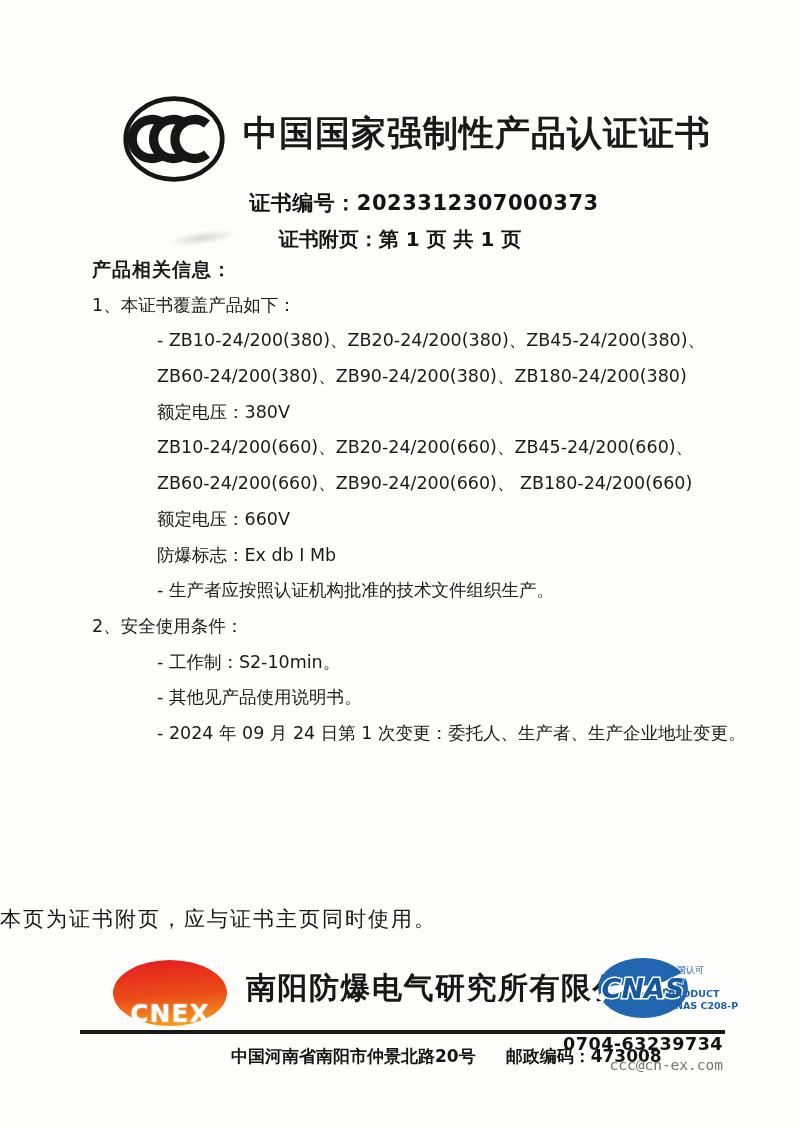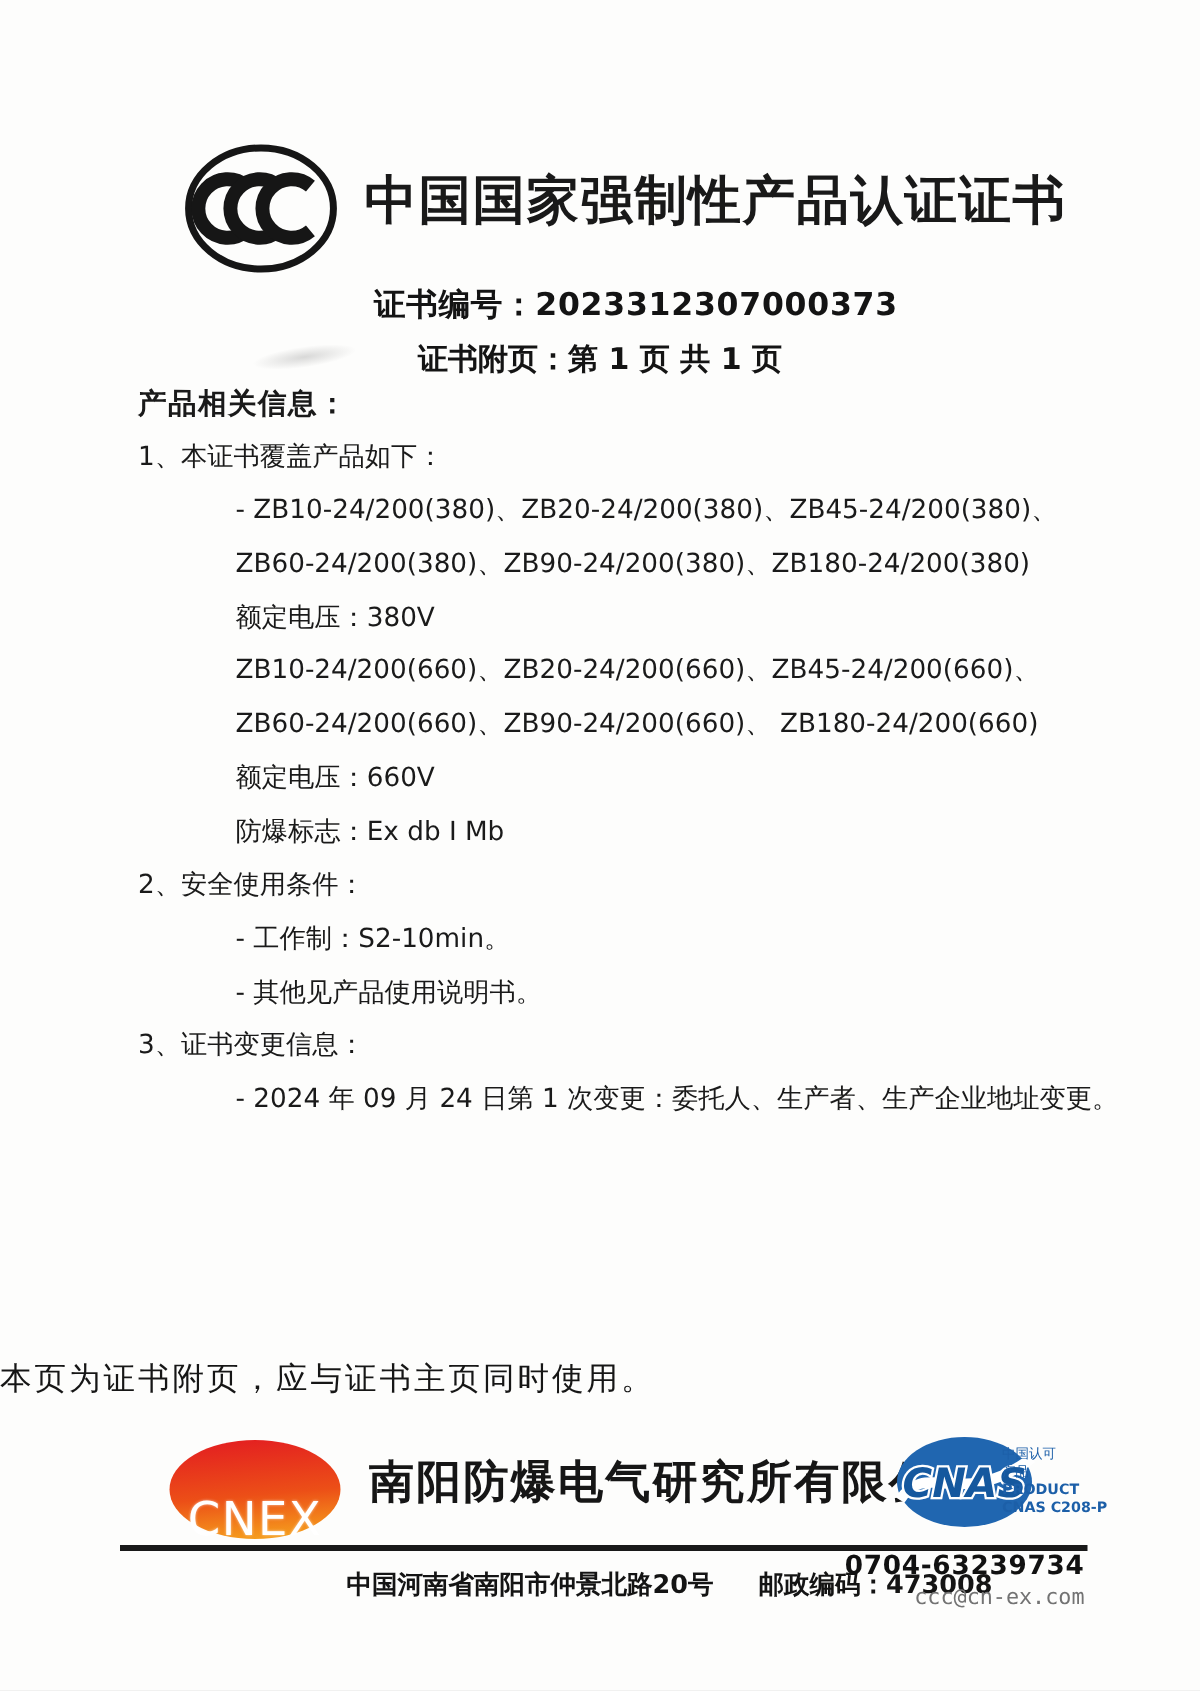--- a/index.html
+++ b/index.html
@@ -42,21 +42,21 @@
   }
 
   
   .cnex-logo {
     position: absolute; left: 113px; top: 960px; width: 114px; height: 66px;
     border-radius: 50%;
     background: linear-gradient(175deg, #e42320 8%, #ec4f17 55%, #f6a21d 96%);
     display: flex; align-items: center; justify-content: center;
   }
   .cnex-logo span {
-    color: #ffffff; font-weight: 400; font-size: 31px; letter-spacing: 1px;
+    color: #ffffff; font-weight: 700; font-size: 25px; letter-spacing: 1px;
     text-shadow: 0 0 2px rgba(255,255,255,.65);
     font-family: "DejaVu Sans", sans-serif;
     margin-top: 40px;
   }
   .company-name {
     position: absolute; left: 246px; top: 968px; white-space: nowrap;
     font-size: 30px; font-weight: 700; letter-spacing: 1.5px; color: #161616;
   }
   .cnas-logo { position: absolute; left: 596px; top: 956px; width: 94px; height: 64px; }
   .cnas-caption { position: absolute; left: 668px; top: 964px; line-height: 12px; white-space: nowrap; }
@@ -109,24 +109,24 @@
   <div class="body-block">
     <div class="b-line ind-1 b-heading">产品相关信息：</div>
     <div class="b-line ind-1">1、本证书覆盖产品如下：</div>
     <div class="b-line ind-2">- ZB10-24/200(380)、ZB20-24/200(380)、ZB45-24/200(380)、</div>
     <div class="b-line ind-2">ZB60-24/200(380)、ZB90-24/200(380)、ZB180-24/200(380)</div>
     <div class="b-line ind-2">额定电压：380V</div>
     <div class="b-line ind-2">ZB10-24/200(660)、ZB20-24/200(660)、ZB45-24/200(660)、</div>
     <div class="b-line ind-2">ZB60-24/200(660)、ZB90-24/200(660)、 ZB180-24/200(660)</div>
     <div class="b-line ind-2">额定电压：660V</div>
     <div class="b-line ind-2">防爆标志：Ex db I Mb</div>
+    <div class="b-line ind-2">- 生产者应按照认证机构批准的技术文件组织生产。</div>
     <div class="b-line ind-1">2、安全使用条件：</div>
     <div class="b-line ind-2">- 工作制：S2-10min。</div>
     <div class="b-line ind-2">- 其他见产品使用说明书。</div>
-    <div class="b-line ind-1">3、证书变更信息：</div>
     <div class="b-line ind-2">- 2024 年 09 月 24 日第 1 次变更：委托人、生产者、生产企业地址变更。</div>
   </div>
 
   <div class="note-line">本页为证书附页，应与证书主页同时使用。</div>
 
   <div class="cnex-logo">
     <span>CNEX</span>
   </div>
   <div class="company-name">南阳防爆电气研究所有限公司</div>
 

